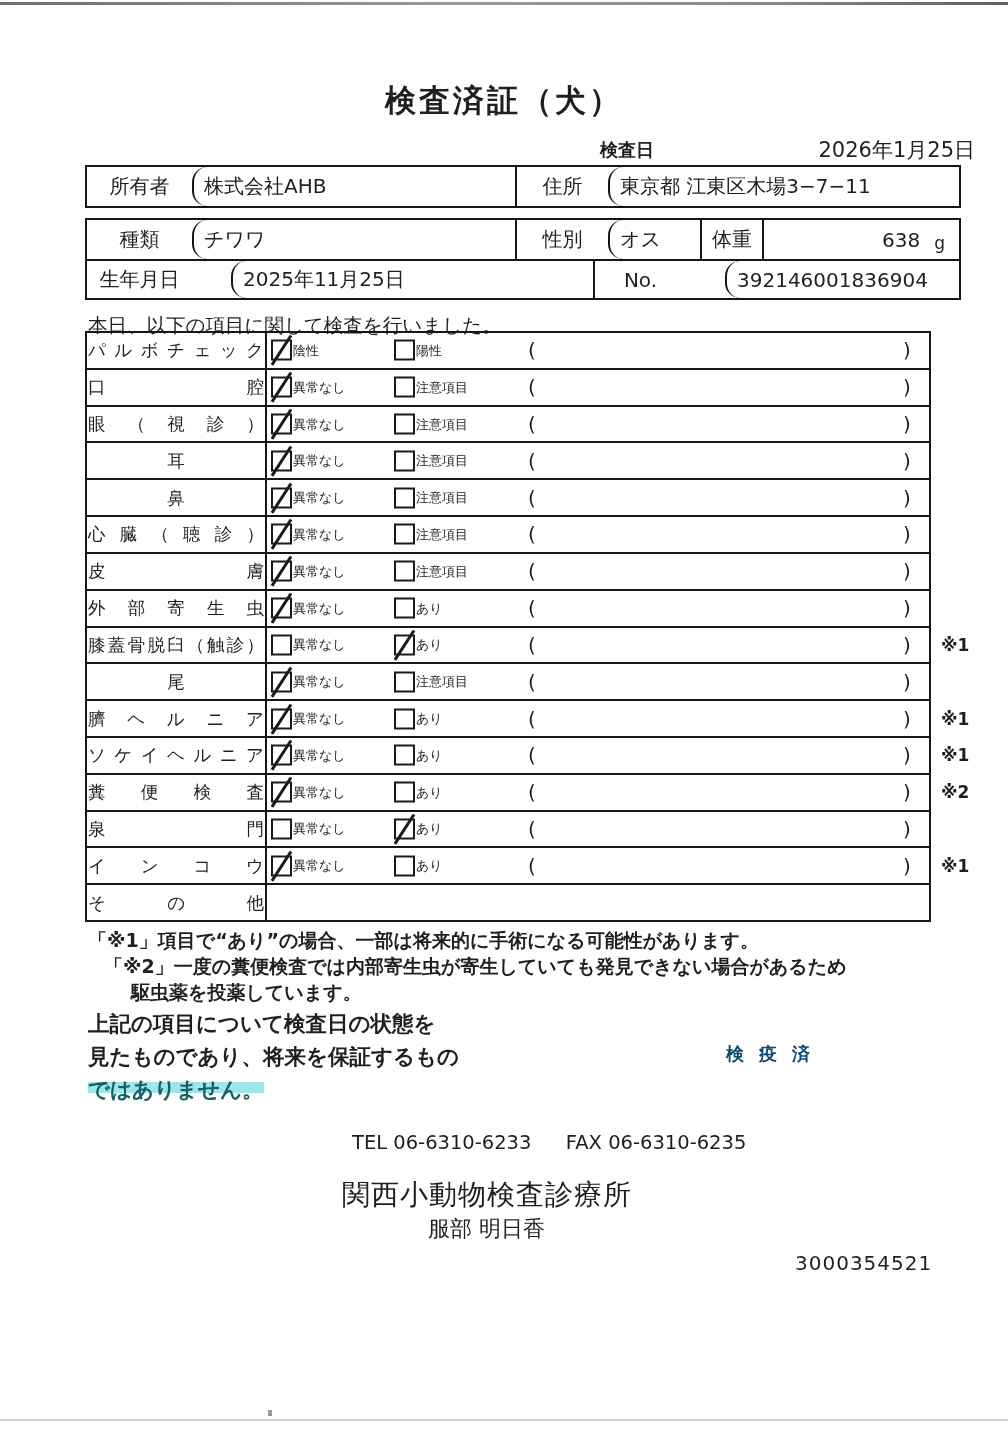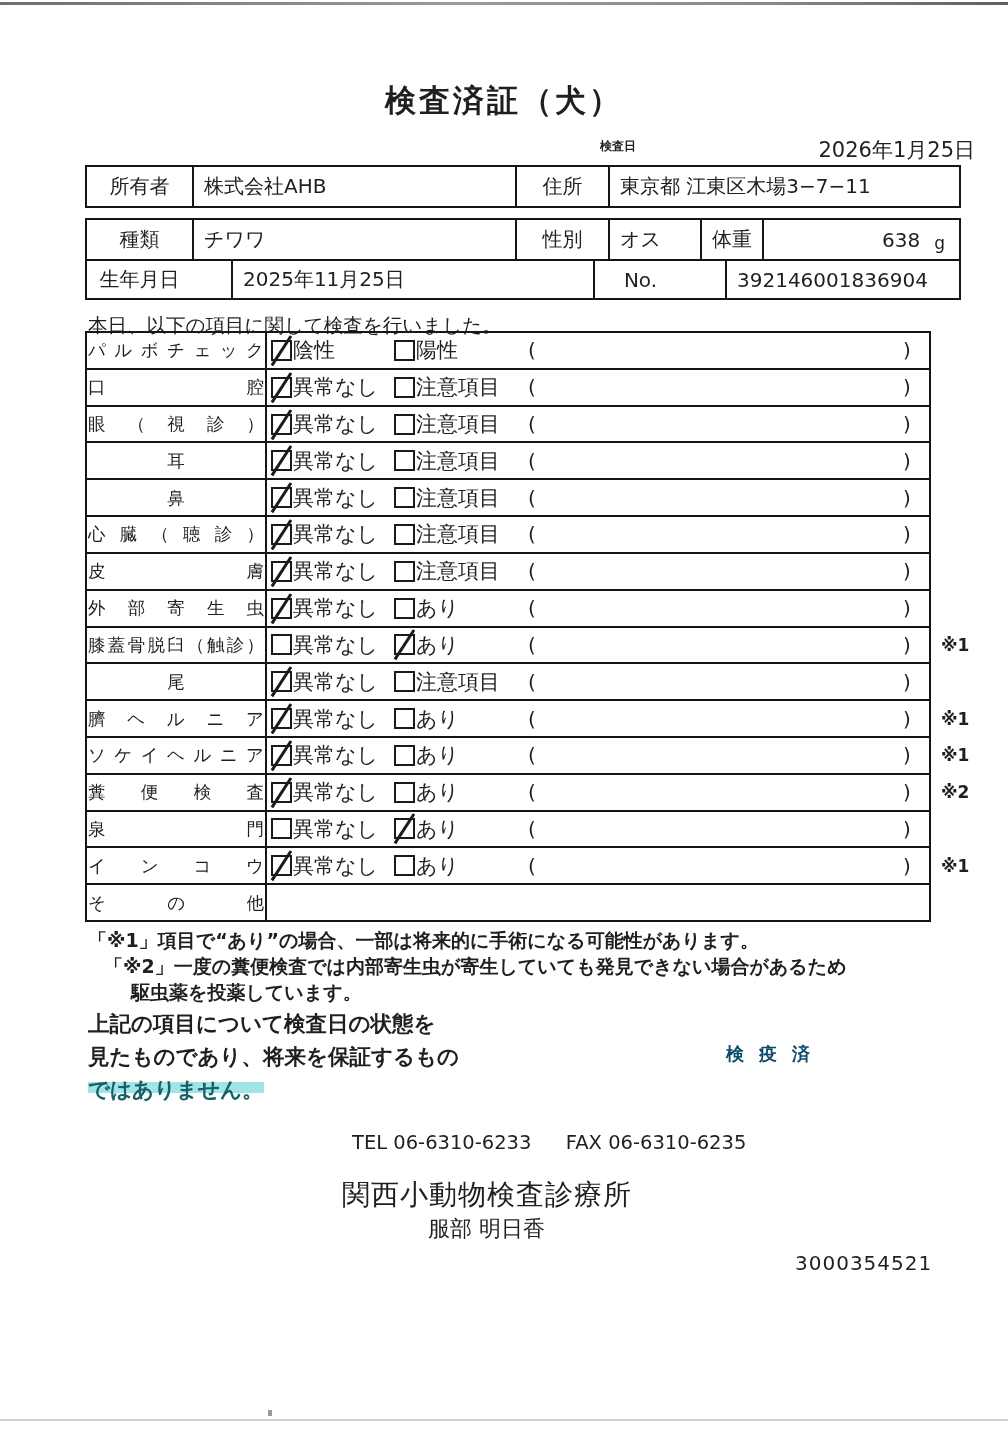--- a/index.html
+++ b/index.html
@@ -2,43 +2,43 @@
 <html><head>
 <meta charset="utf-8">
 <style>
   html,body{margin:0;padding:0;}
   body{width:1008px;height:1433px;background:#f6f6f4;font-family:"DejaVu Sans",sans-serif;}
   .page{position:relative;width:1008px;height:1433px;background:#ffffff;color:#1f1f1f;overflow:hidden;}
   .scan-top{position:absolute;top:2px;left:0;width:100%;height:3px;background:linear-gradient(90deg,#6f6f6f,#9a9a9a 45%,#8a8a8a 75%,#5f5f5f);}
   .scan-bottom{position:absolute;top:1419px;left:0;width:100%;height:2px;background:#cfcfcf;}
   .scan-dot{position:absolute;top:1410px;left:268px;width:4px;height:6px;background:#9a9a9a;}
   .title{position:absolute;top:80px;left:0;width:100%;text-align:center;font-size:31px;font-weight:600;letter-spacing:3px;}
-  .exam-label{position:absolute;top:138px;left:600px;font-size:12px;font-weight:600;}
+  .exam-label{position:absolute;top:138px;left:600px;font-size:18px;font-weight:600;}
   .exam-value{position:absolute;top:136px;right:33px;font-size:21px;font-weight:500;}
 
   
   .btable{position:absolute;left:85px;border:2.5px solid #161616;box-sizing:border-box;background:#fff;}
   .brow{display:grid;box-sizing:border-box;}
   .bcell{box-sizing:border-box;display:flex;align-items:center;font-size:20px;font-weight:500;overflow:hidden;white-space:nowrap;}
   .bcell.lab{justify-content:center;}
-  .bcell.val{padding-left:10px;}
+  .bcell.val{padding-left:10px;border-radius:15px;}
   .bl{border-left:2.5px solid #161616;}
   .bt{border-top:2.5px solid #161616;gap:39px;}
   .wval{justify-content:flex-end;padding-right:14px;}
   .unit{font-size:17px;margin-left:14px;position:relative;top:3px;}
 
   
   .itable{position:absolute;left:85px;top:331px;width:846px;height:591px;border:2.5px solid #161616;box-sizing:border-box;display:flex;flex-direction:column;}
   .irow{flex:1;display:flex;border-top:2.5px solid #161616;overflow:visible;}
   .irow:first-child{border-top:none;}
   .ilabel{width:180px;box-sizing:border-box;border-right:2.5px solid #161616;padding:0 1px;font-size:17.5px;font-weight:500;text-align:justify;text-align-last:justify;text-justify:inter-character;display:flex;align-items:center;overflow:hidden;}
   .ilabel>span{display:block;width:100%;}
   .ilabel.center{text-align-last:center;}
   .icontent{flex:1;position:relative;overflow:visible;}
-  .opt{position:absolute;top:50%;transform:translateY(-50%);display:flex;align-items:center;font-size:21px;font-weight:500;white-space:nowrap;}
+  .opt{position:absolute;top:50%;transform:translateY(-50%);display:flex;align-items:center;font-size:13px;font-weight:500;white-space:nowrap;}
   .opt.o1{left:4px;}
   .opt.o2{left:127px;}
   .cb{position:relative;width:17px;height:17px;border:2.5px solid #1a1a1a;box-sizing:content-box;margin-right:1px;flex:0 0 auto;}
   .cb .slash{position:absolute;left:7px;top:-9px;width:2.5px;height:35px;background:#1a1a1a;transform:rotate(33deg);}
   .po{position:absolute;left:261px;top:50%;transform:translateY(-50%);font-size:20px;}
   .pc{position:absolute;left:636px;top:50%;transform:translateY(-50%);font-size:20px;}
   .refmark{position:absolute;left:674px;top:50%;transform:translateY(-50%);font-size:17px;font-weight:600;white-space:nowrap;}
 
   .intro{position:absolute;left:88px;top:312px;font-size:19.5px;font-weight:400;}
   .note{position:absolute;font-size:19px;font-weight:600;white-space:nowrap;}

